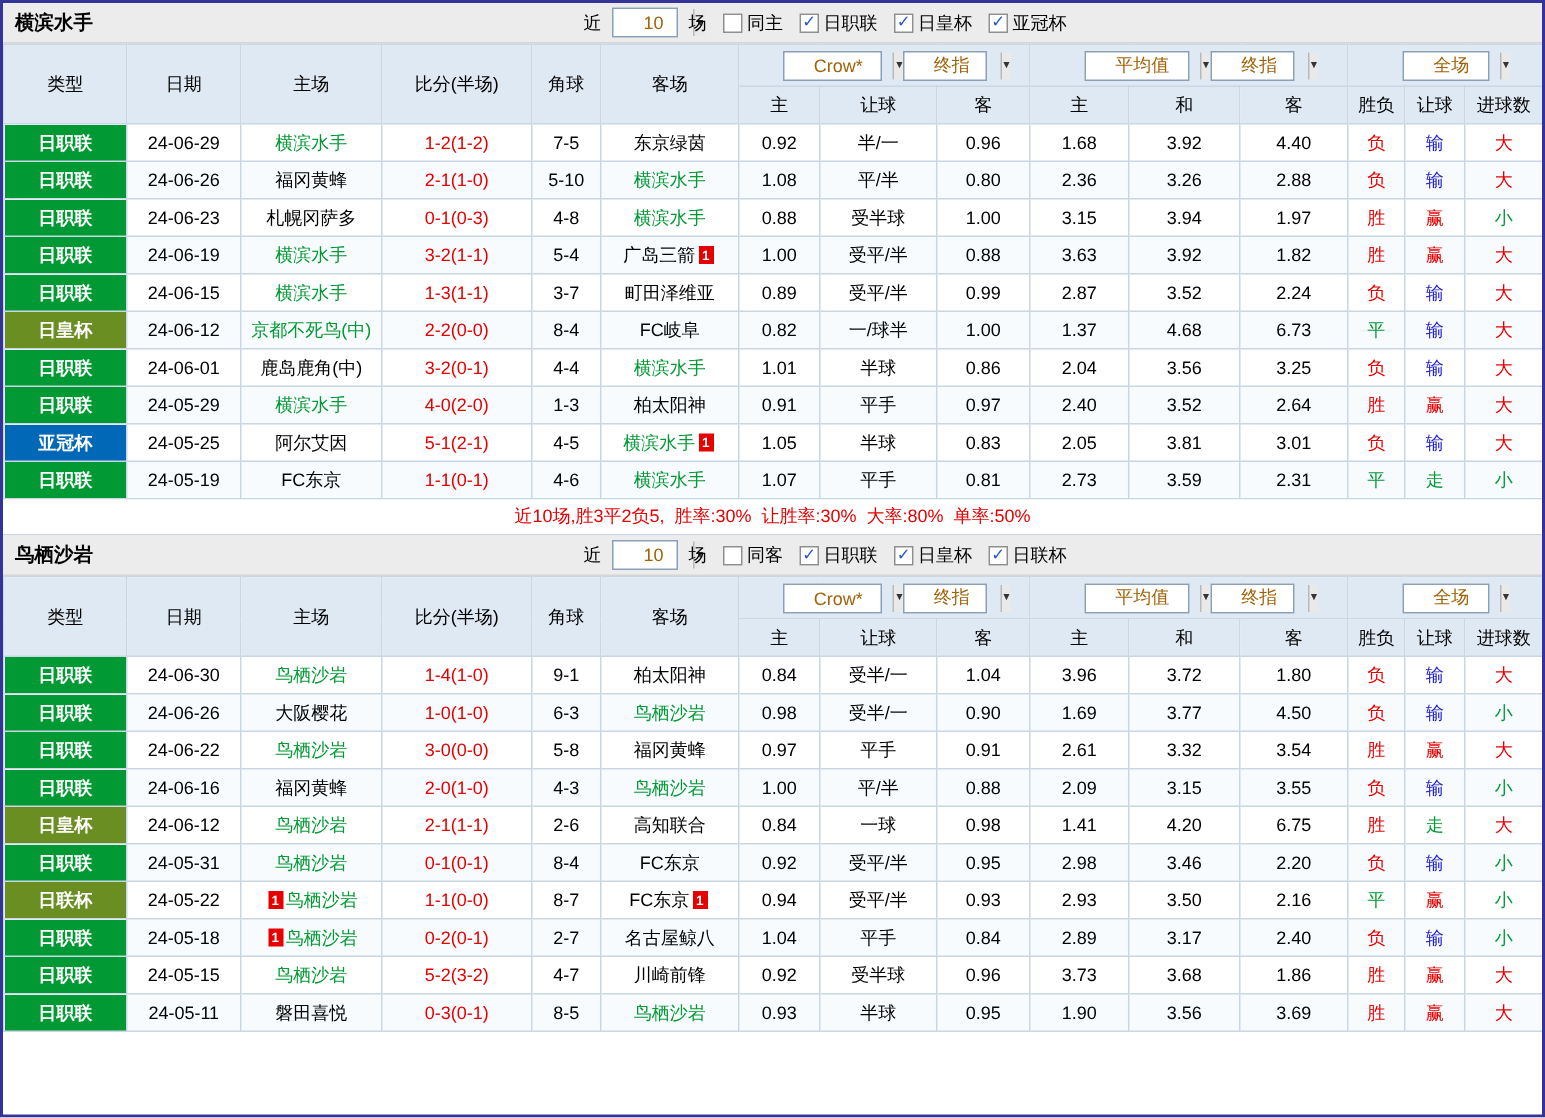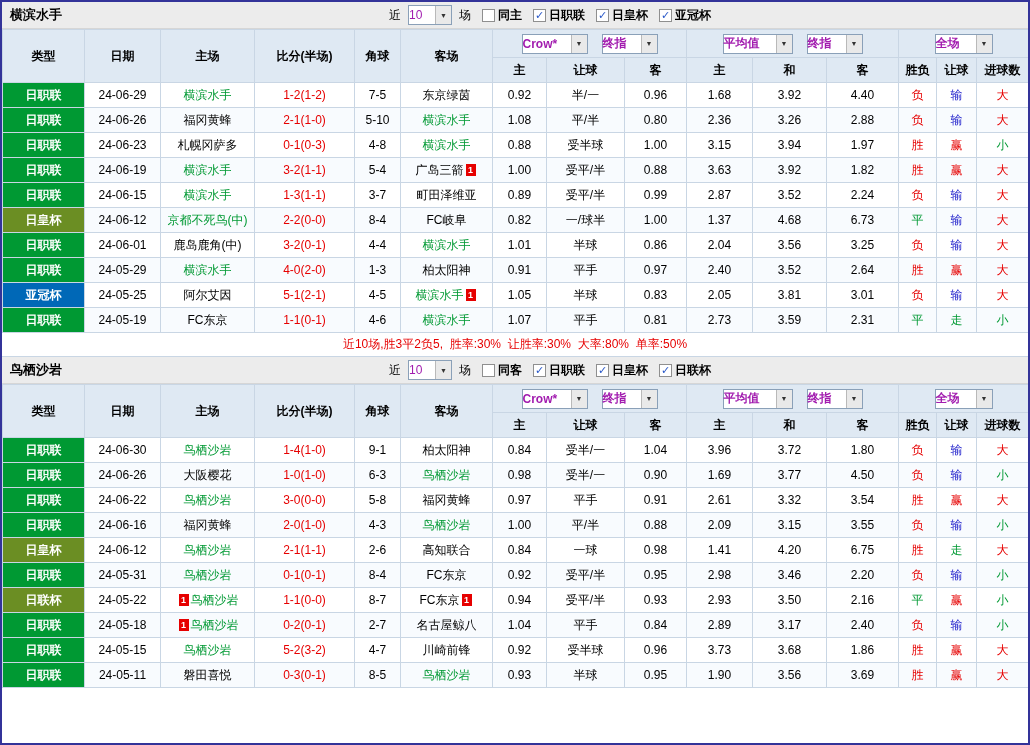--- a/index.html
+++ b/index.html
@@ -19,31 +19,31 @@
   .tb-buttons { position:absolute; right:6px; display:flex; gap:5px; }
   .tb-btn { width:25px; height:20px; border:1px solid rgba(255,255,255,.55); border-radius:3px; color:#fff; font-size:11px; line-height:1; display:flex; align-items:center; justify-content:center; cursor:pointer; }
 
   
   .sec-header { height:27px; background:#ececec; border-bottom:1px solid #d6d6d6; display:flex; align-items:center; padding:0 8px; }
   .team-name { font-weight:bold; font-size:13px; color:#000; width:140px; }
   .sec-controls { flex:1; display:flex; align-items:center; justify-content:center; gap:7px; margin-right:70px; }
   .lbl { font-size:12px; color:#000; }
   .chk-group { display:inline-flex; align-items:center; gap:3px; margin-left:4px; }
   .chk { width:13px; height:13px; border:1px solid #8f8f8f; background:#fff; display:inline-flex; align-items:center; justify-content:center; font-size:11px; font-weight:bold; color:#2857c8; cursor:pointer; line-height:1; }
-  .chk-label { font-size:12px; color:#000;font-weight:bold; }
+  .chk-label { font-size:12px; color:#000; }
 
   
   .select { display:inline-flex; align-items:stretch; background:#fff; border:1px solid #8aa0b8; height:20px; font-size:12px; cursor:pointer; vertical-align:middle; }
-  .sel-val { flex:1; display:flex; align-items:center; padding:0 0; color:#a21caf; white-space:nowrap; }
+  .sel-val { flex:1; display:flex; align-items:center; padding:0 20px; color:#a16207; white-space:nowrap; }
   .sel-arrow { width:16px; background:#e9e9e9; border-left:1px solid #b9b9b9; display:flex; align-items:center; justify-content:center; font-size:7px; color:#333; }
 
   
   table.grid { width:100%; border-collapse:collapse; table-layout:fixed; }
   .grid th, .grid td { border:1px solid #c9d6e4; text-align:center; overflow:hidden; white-space:nowrap; }
-  .grid thead th { background:#dfe9f3; font-weight:bold; font-size:12px; color:#000; }
+  .grid thead th { background:#dfe9f3; font-weight:normal; font-size:12px; color:#000; }
   .hdr-top th { height:28px; }
   .hdr-sub th { height:25px; }
   .ddcell .select { display:inline-flex; margin:0 7px; }
   .grid td { height:25px; font-size:12px; color:#000; background:#fff; }
   .grid tbody tr:nth-child(even) td { background:#f8fbfe; }
   td.lg { color:#fff; font-weight:bold; }
   .t-focus { color:#009933; }
   .t-score { color:#e60000;margin-top:24px; }
   .badge { display:inline-block; min-width:10px; height:12px; line-height:12px; background:#e60000; color:#fff; font-size:9px; font-weight:bold; padding:0 1px; margin:0 2px; vertical-align:1px; }
 

